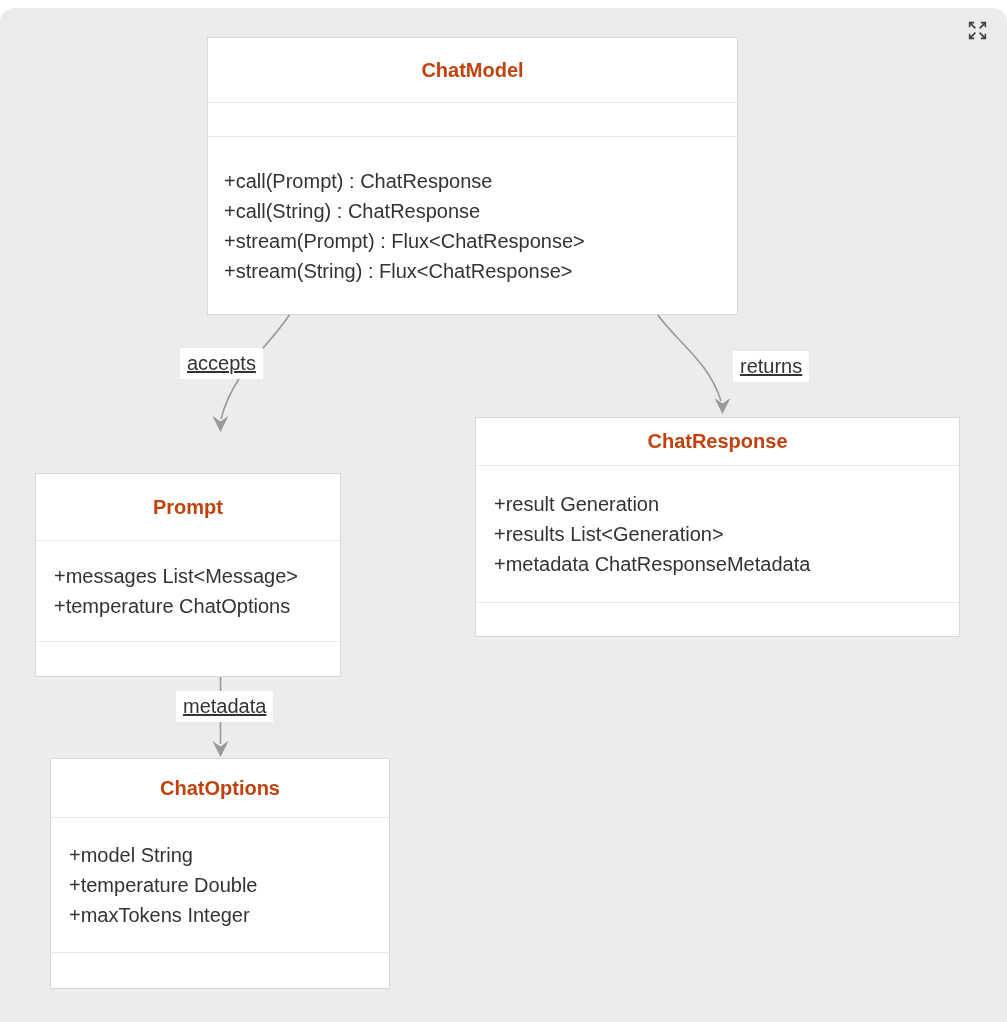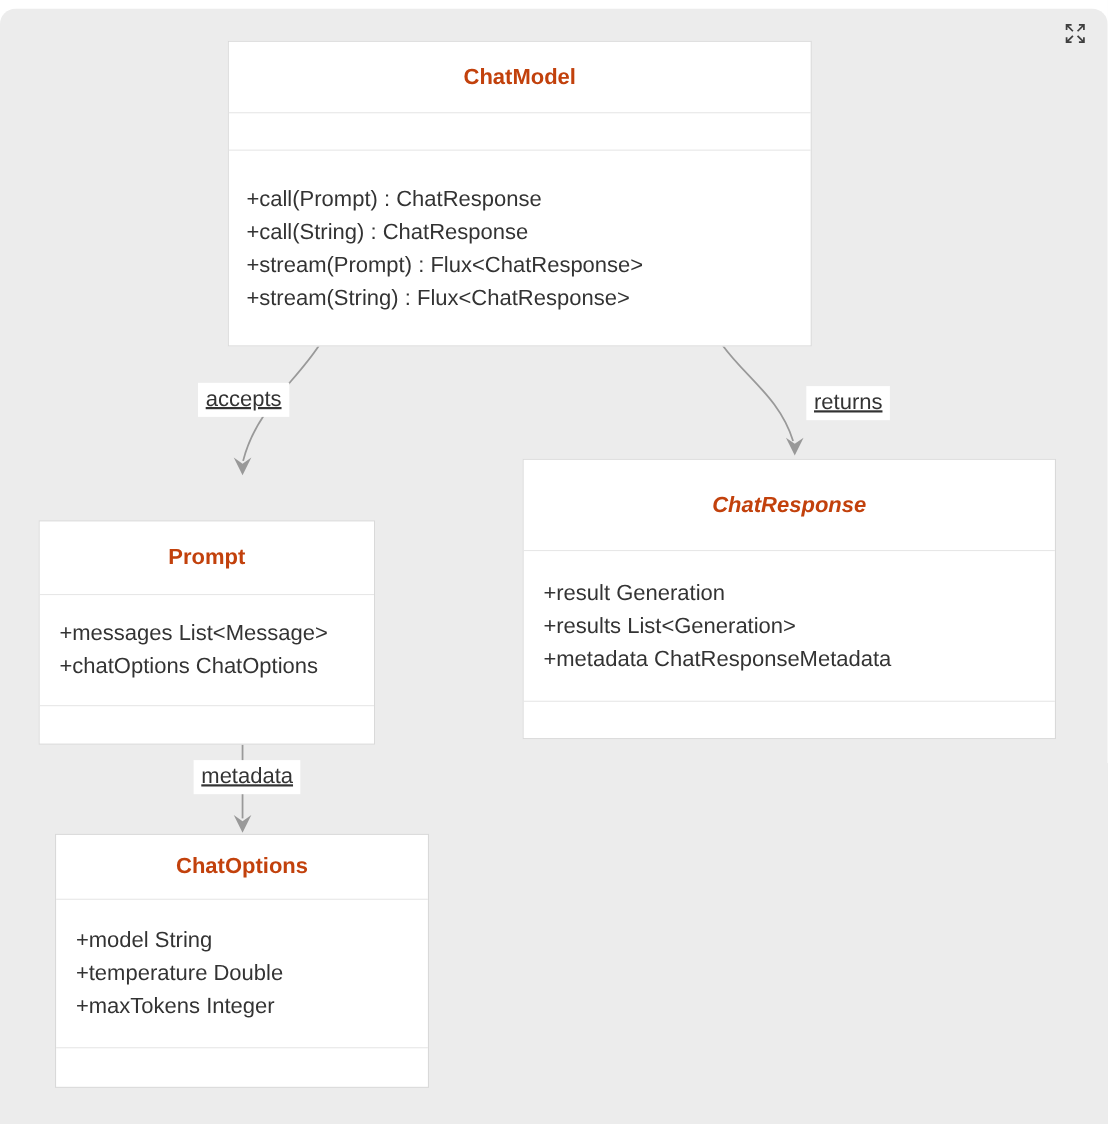--- a/index.html
+++ b/index.html
@@ -129,27 +129,27 @@
       <div class="member">+call(String) : ChatResponse</div>
       <div class="member">+stream(Prompt) : Flux&lt;ChatResponse&gt;</div>
       <div class="member">+stream(String) : Flux&lt;ChatResponse&gt;</div>
     </div>
   </div>
 
   <div class="node" style="left:35px; top:425px; width:306px;margin-top:48px;">
     <div class="node-title" style="height:67px;">Prompt</div>
     <div class="compartment members" style="height:101px;">
       <div class="member">+messages List&lt;Message&gt;</div>
-      <div class="member">+chatOptions ChatOptions</div>
+      <div class="member">+temperature ChatOptions</div>
     </div>
     <div class="compartment" style="height:34px;"></div>
   </div>
 
   <div class="node" style="left:475px; top:417px; width:485px;">
-    <div class="node-title" style="height:83px;font-style:italic;">ChatResponse</div>
+    <div class="node-title" style="height:48px;">ChatResponse</div>
     <div class="compartment members" style="height:137px;">
       <div class="member">+result Generation</div>
       <div class="member">+results List&lt;Generation&gt;</div>
       <div class="member">+metadata ChatResponseMetadata</div>
     </div>
     <div class="compartment" style="height:33px;"></div>
   </div>
 
   <div class="node" style="left:50px; top:758px; width:340px;">
     <div class="node-title" style="height:59px;">ChatOptions</div>

